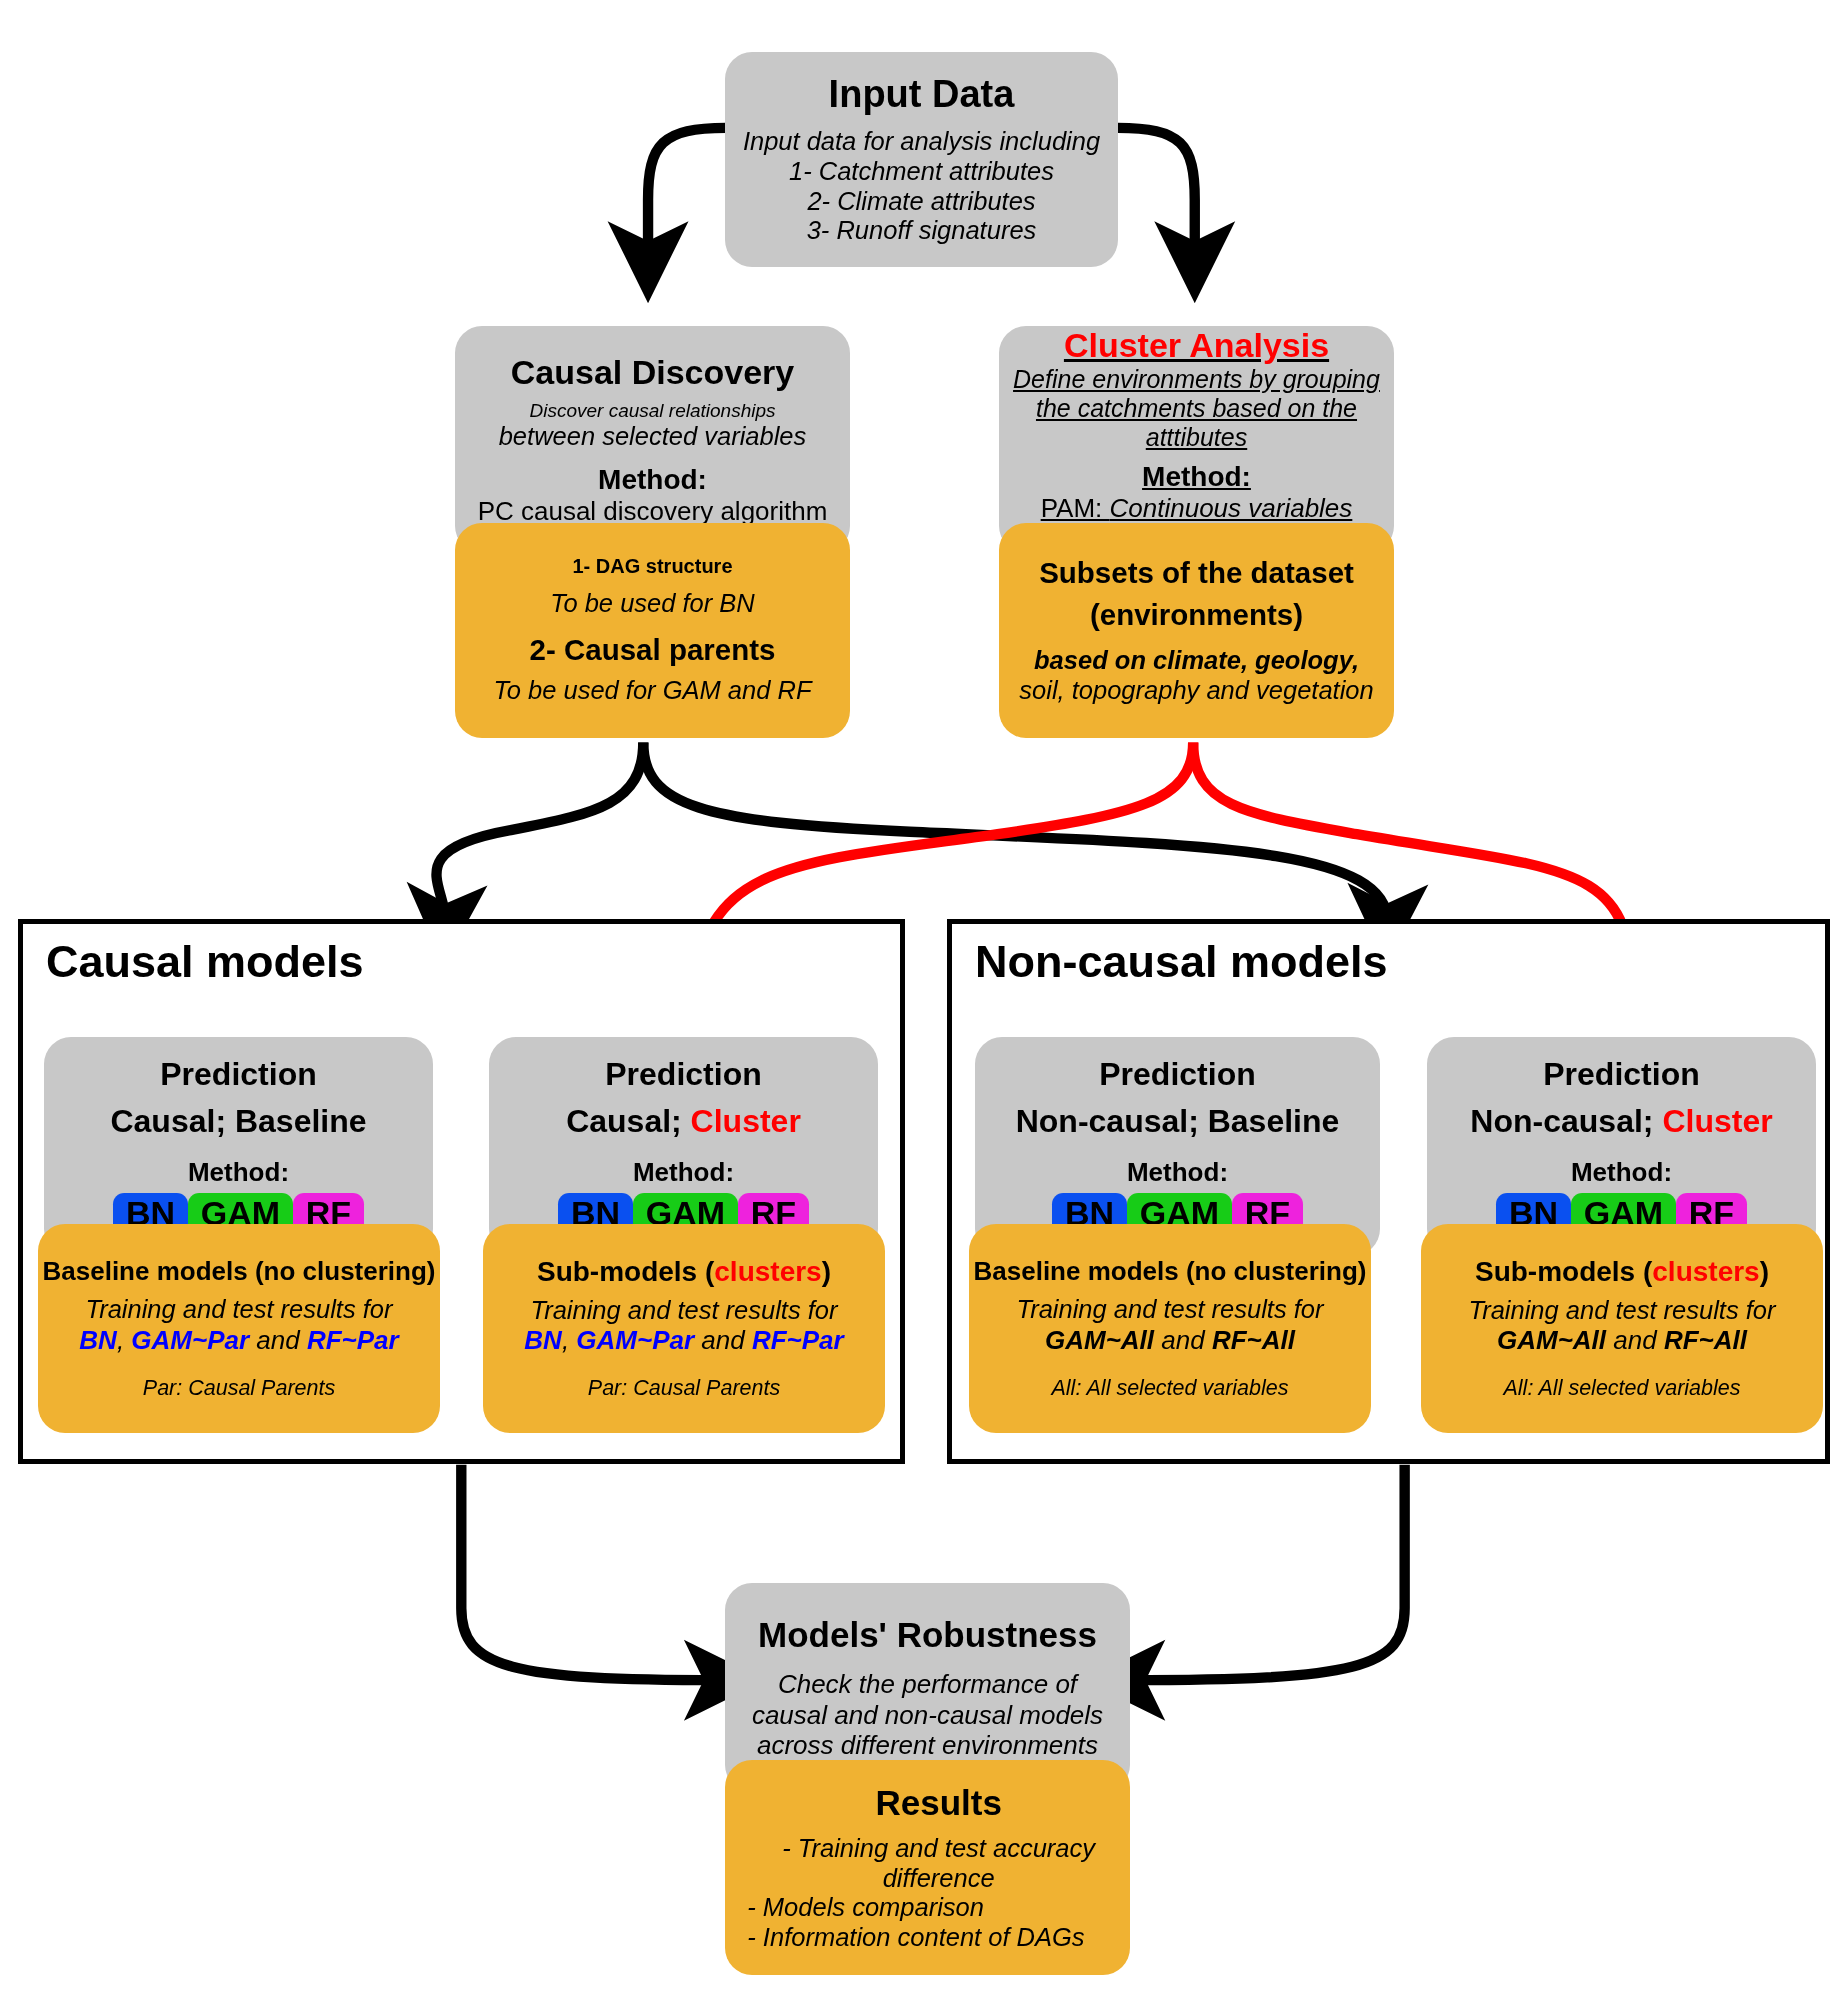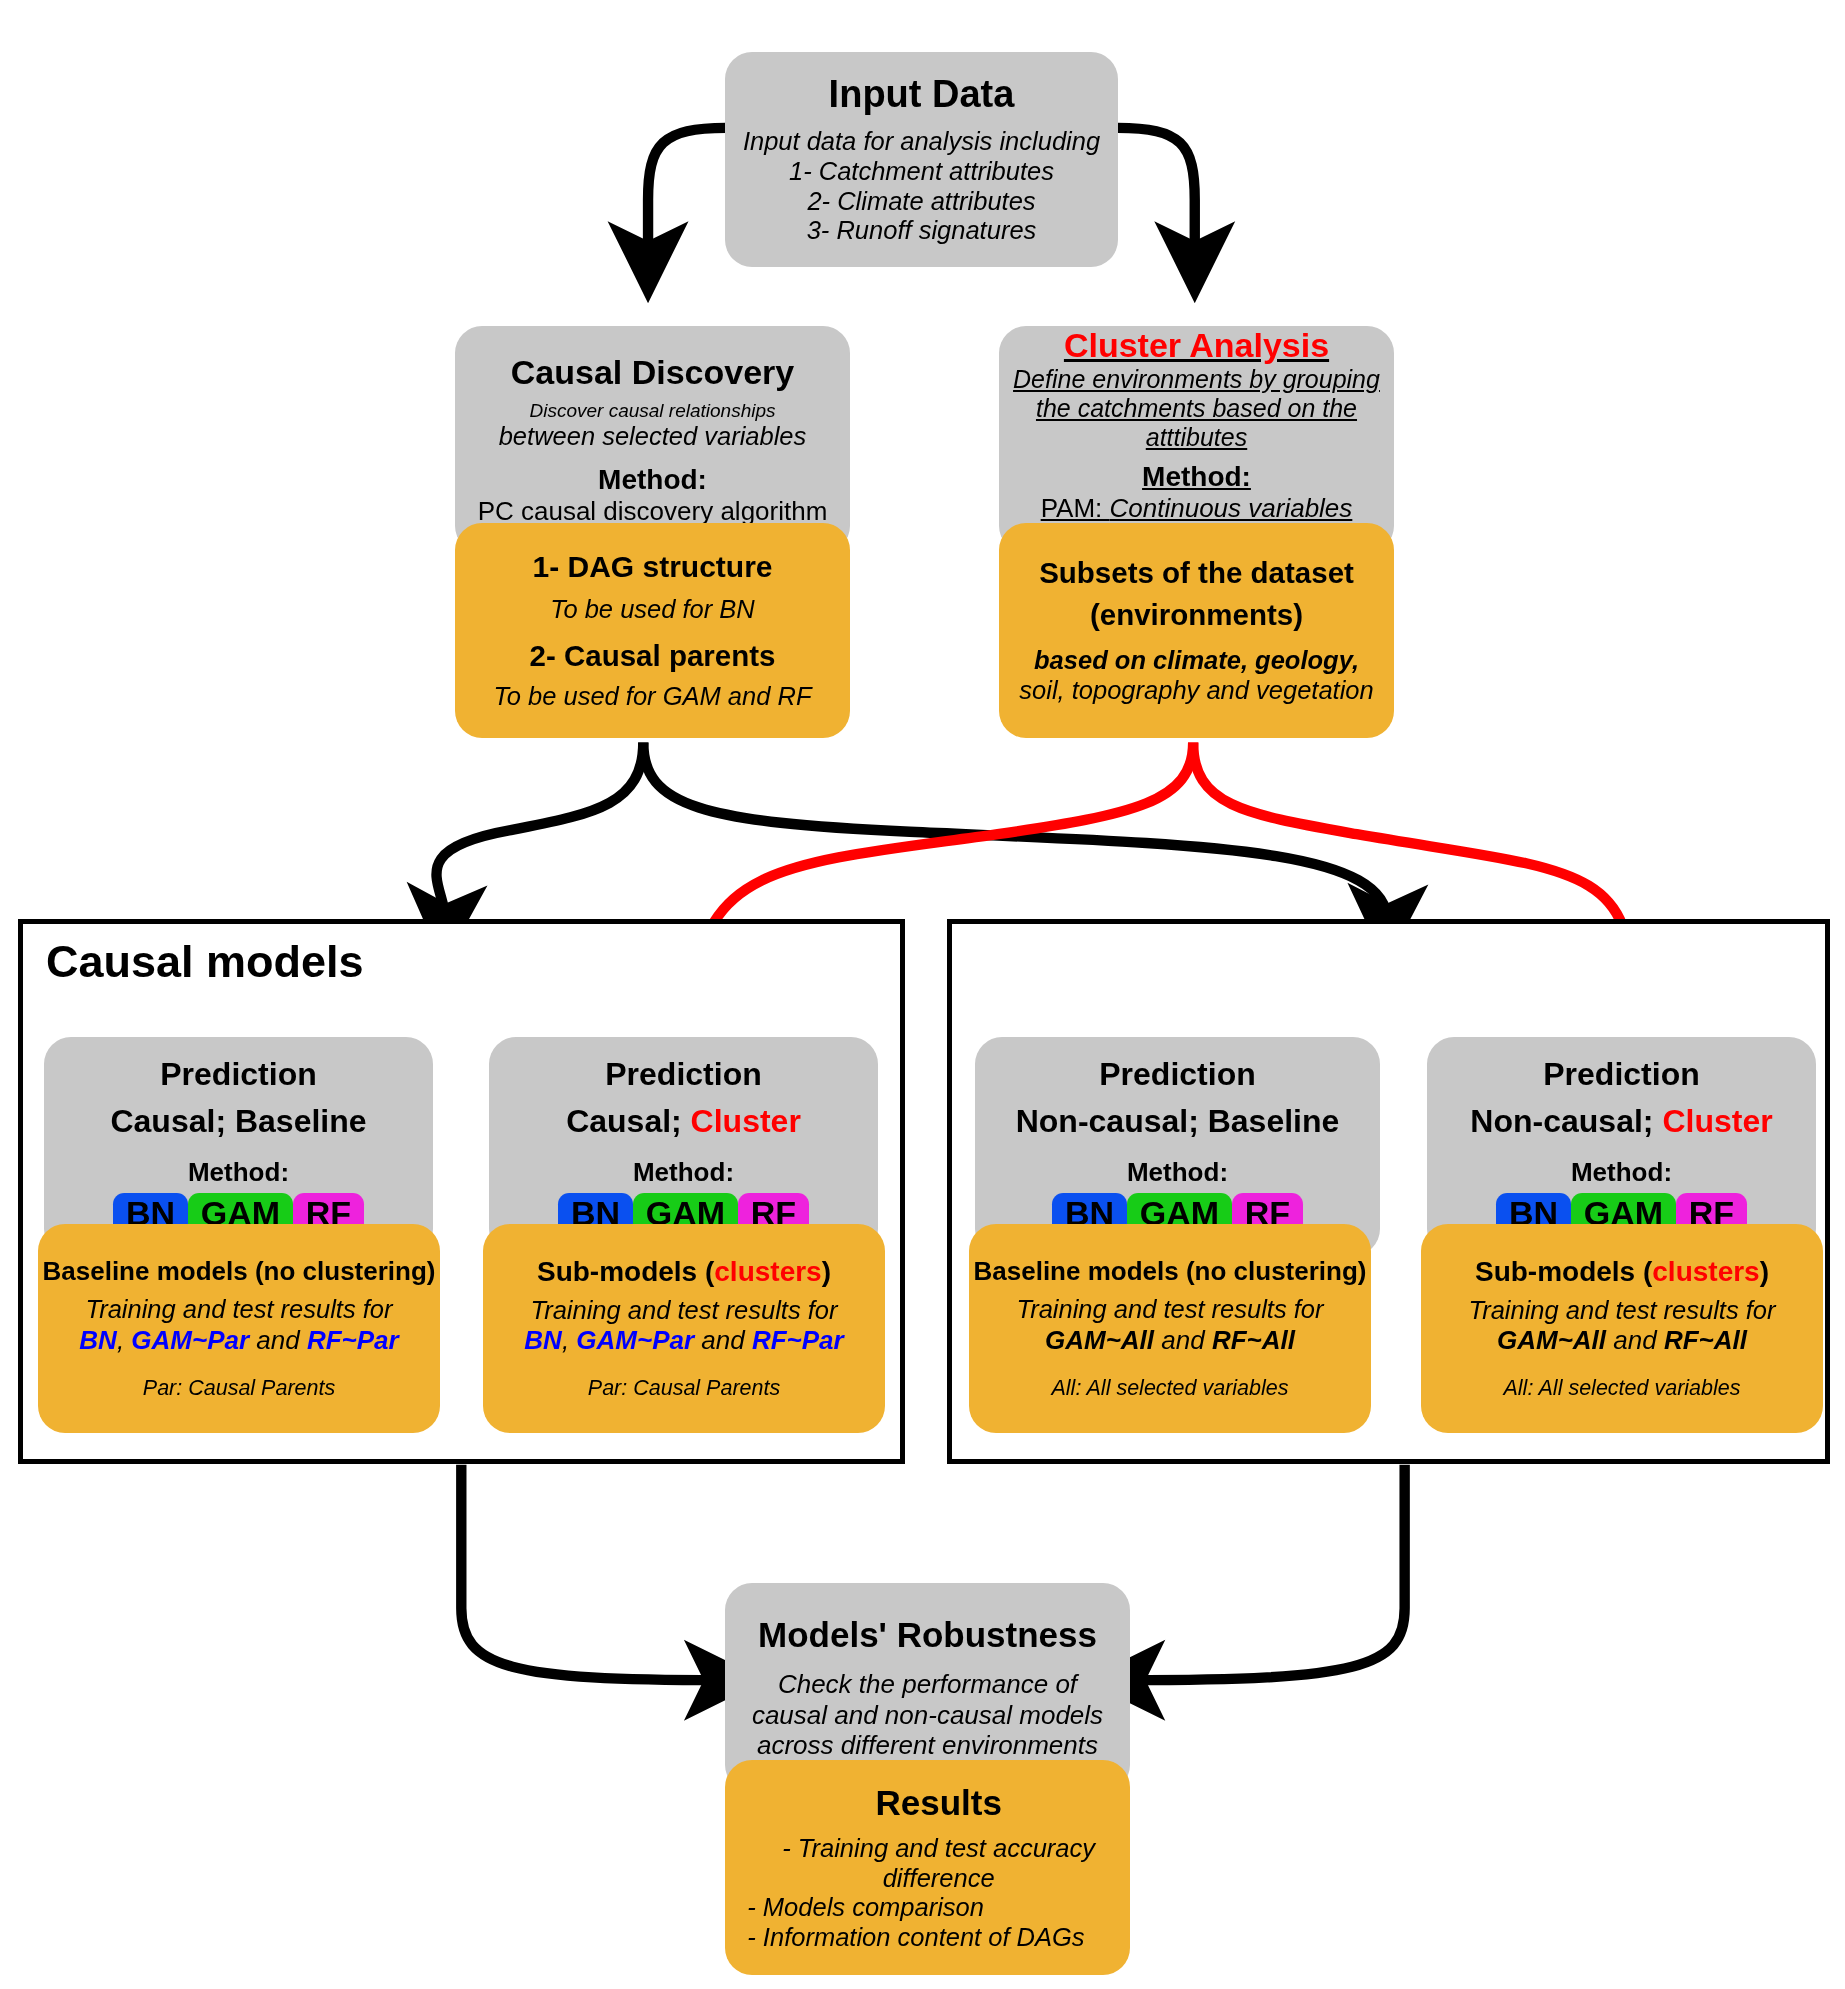--- a/index.html
+++ b/index.html
@@ -83,37 +83,38 @@
     <div class="ttl" style="font-size:28px;">Method:</div>
     <div class="line" style="font-size:26px;">
       <span>PAM: </span><span class="it">Continuous variables</span>
     </div>
     <div class="line" style="font-size:26px;">
       <span>Gower: </span><span class="it">Mixed variables</span>
     </div>
   </div>
 
   <div class="box orange" style="left:455px;top:523px;width:395px;height:215px;">
-    <div class="ttl" style="font-size:30px;">1- DAG structure</div>
+    <div class="ttl" style="font-size:20px;">1- DAG structure</div>
     <div class="it line" style="font-size:25.5px;margin:11.2px 0 14.4px;">To be used for BN</div>
     <div class="ttl" style="font-size:29.5px;">2- Causal parents</div>
     <div class="it line" style="font-size:25.5px;margin-top:9px;">To be used for GAM and RF</div>
   </div>
 
   <div class="box orange" style="left:999px;top:523px;width:395px;height:215px;">
     <div class="ttl" style="font-size:29.5px;">Subsets of the dataset</div>
     <div class="ttl" style="font-size:29.5px;margin-top:8px;">(environments)</div>
     <div class="it line" style="font-size:25.5px;margin-top:14.4px;font-weight:bold;">based on climate, geology,</div>
     <div class="it line" style="font-size:25.5px;">soil, topography and vegetation</div>
   </div>
 
   <div class="container" style="left:17.6px;top:919px;width:887px;height:545px;"></div>
   <div class="ctitle" style="left:46px;top:936px;font-size:45px;">Causal models</div>
 
   <div class="container" style="left:947px;top:919px;width:883px;height:545px;"></div>
+  <div class="ctitle" style="left:975px;top:936px;font-size:45px;">Non-causal models</div>
 
   <div class="box gray" style="left:44px;top:1001px;width:389px;height:219px;">
     <div class="ttl" style="font-size:32px;">Prediction</div>
     <div class="ttl line" style="font-size:32px;margin-top:9.6px;">
       <span>Causal; Baseline</span>
     </div>
     <div class="ttl" style="font-size:26px;margin-top:17.6px;">Method:</div>
     <div class="badges" style="margin-top:4.8px;">
       <span class="badge b-bn" style="font-size:34px;">BN</span>
       <span class="badge b-gam" style="font-size:34px;">GAM</span>

